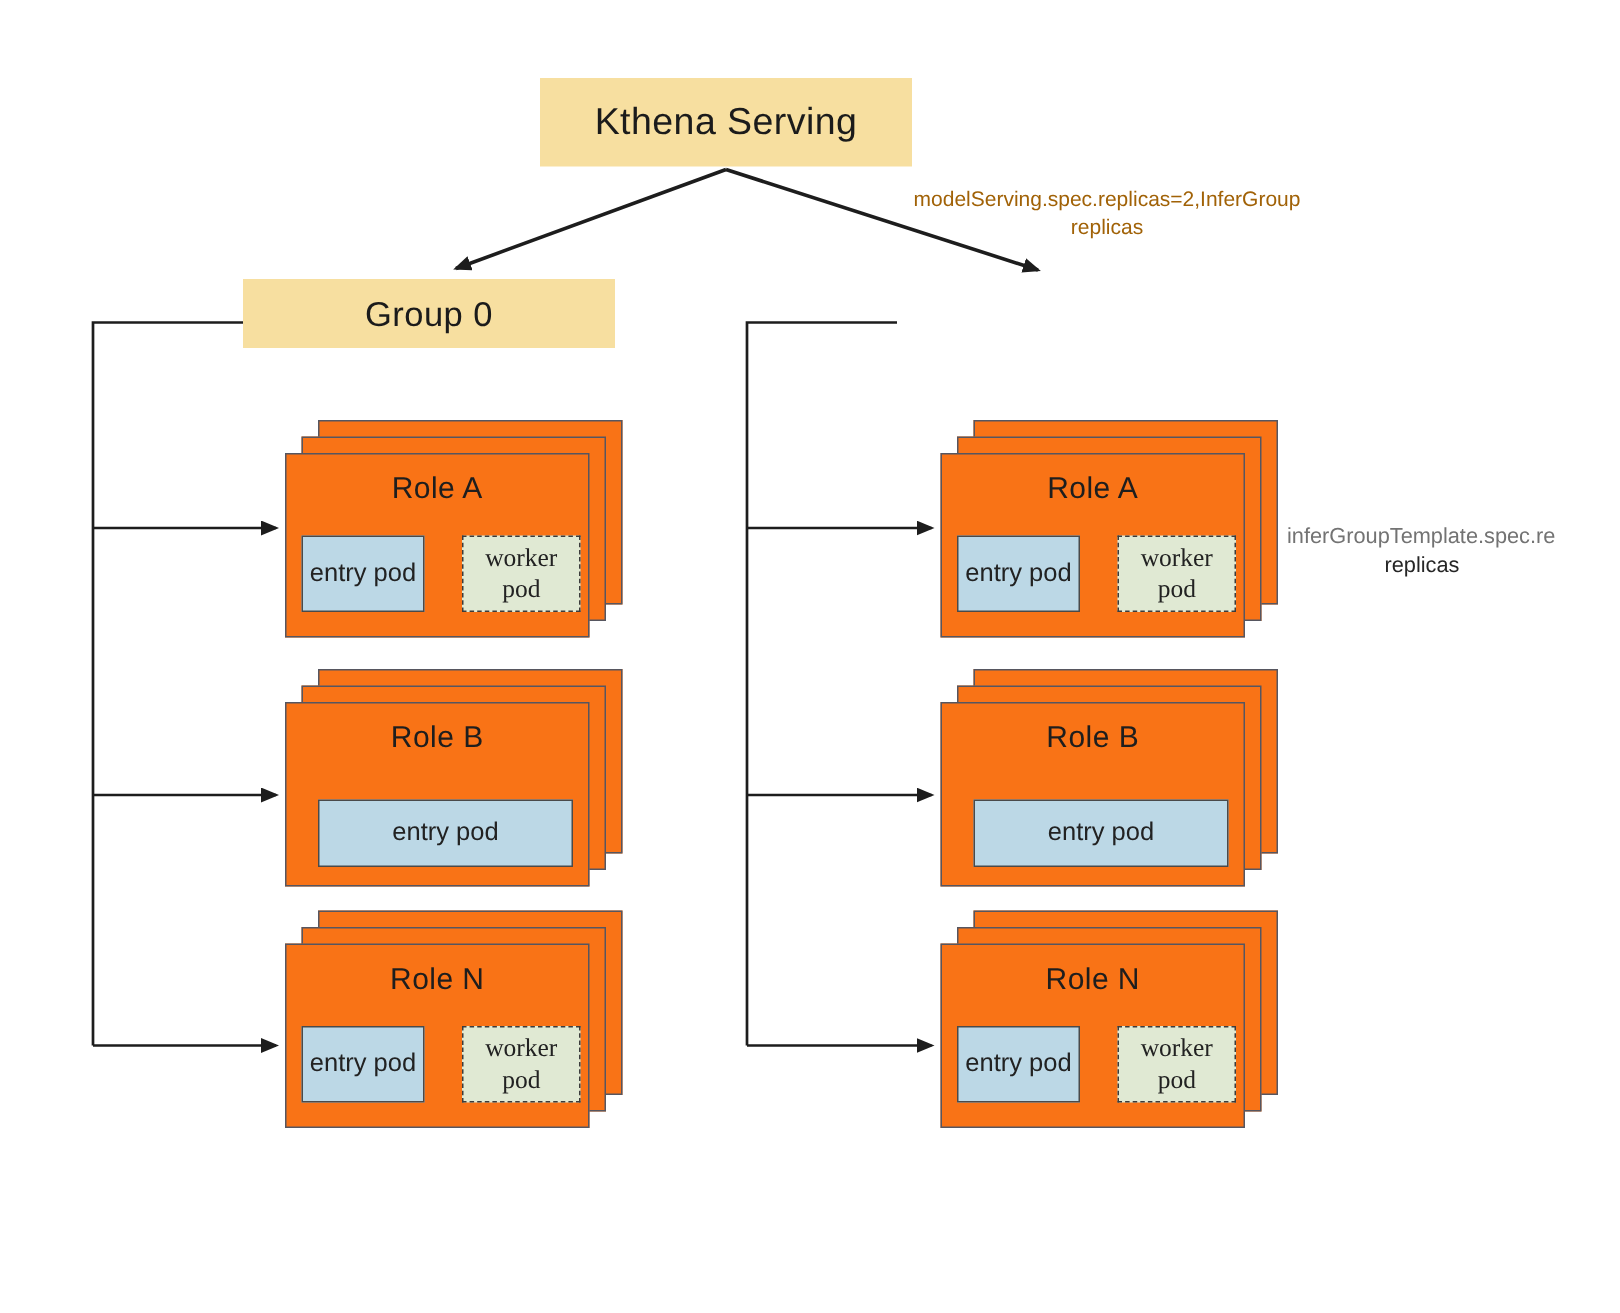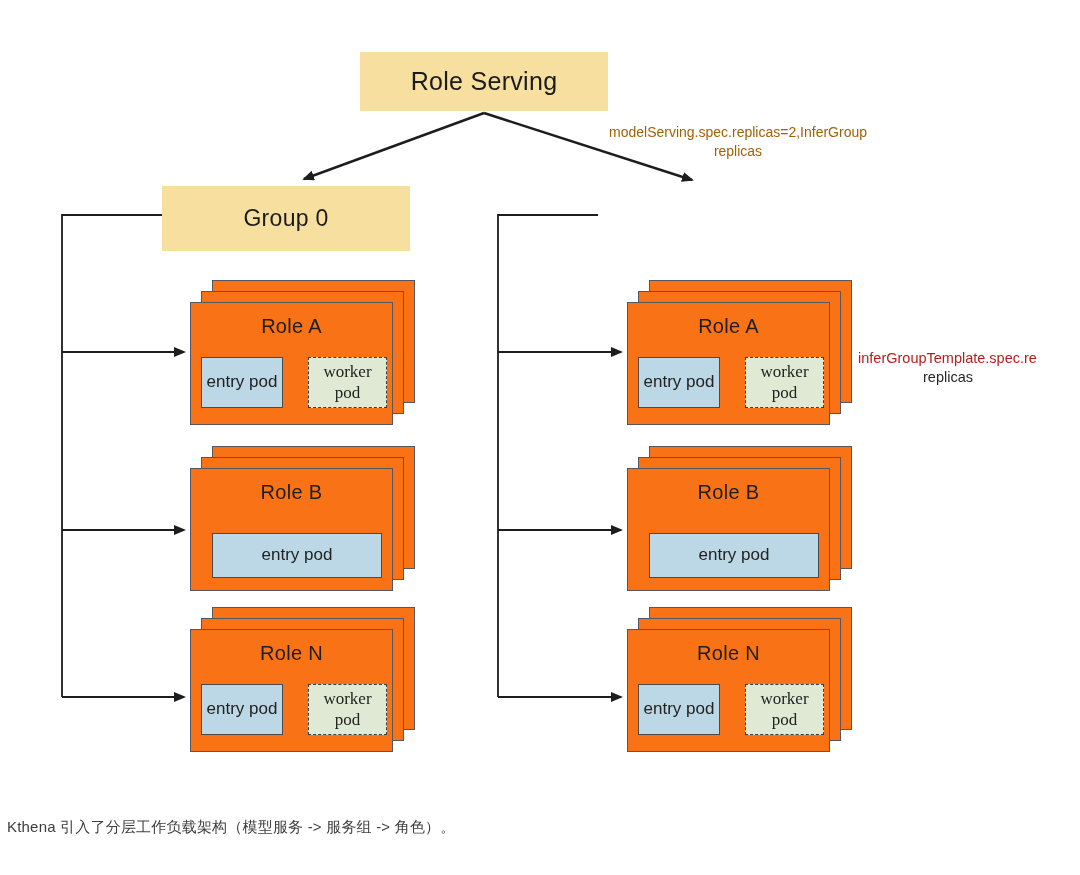--- a/index.html
+++ b/index.html
@@ -7,30 +7,30 @@
     width:1080px;height:875px;overflow:hidden;background:#ffffff;
     font-family:"Liberation Sans","DejaVu Sans",sans-serif;position:relative;
   }
   .canvas{position:absolute;inset:0;}
   svg.connectors{position:absolute;left:0;top:0;}
   .node{
     position:absolute;background:#F7DFA0;display:flex;align-items:center;justify-content:center;
     color:#1b1b1b;letter-spacing:.3px;
   }
   .node-root{left:360px;top:52px;width:248px;height:59px;font-size:25px;}
-  .node-group{top:186px;width:248px;height:65px;font-size:23px;}
+  .node-group{top:186px;width:248px;height:46px;font-size:23px;}
   .node-group0{left:162px;}
   .node-group1{left:598px;}
   .edge-label{
     position:absolute;left:588px;top:123px;width:300px;text-align:center;
     font-size:14px;line-height:19px;color:#a16207;
   }
   .role-annot-1{
     position:absolute;left:858px;top:350px;white-space:nowrap;
-    font-size:14.5px;color:#b91c1c;
+    font-size:14.5px;color:#737373;
   }
   .role-annot-2{
     position:absolute;left:858px;top:369px;width:180px;text-align:center;
     font-size:14.5px;color:#262626;
   }
   .role-stack{position:absolute;width:226px;height:146px;}
   .card{
     position:absolute;width:203px;height:123px;background:#f97316;
     border:1.5px solid #565660;box-sizing:border-box;
   }
@@ -74,21 +74,21 @@
     <path d="M62,352 L184,352" stroke="#1d1d1d" stroke-width="1.8" fill="none" marker-end="url(#arrow)"></path>
     <path d="M62,530 L184,530" stroke="#1d1d1d" stroke-width="1.8" fill="none" marker-end="url(#arrow)"></path>
     <path d="M62,697 L184,697" stroke="#1d1d1d" stroke-width="1.8" fill="none" marker-end="url(#arrow)"></path>
 
     <path d="M598,215 L498,215 L498,697" stroke="#1d1d1d" stroke-width="1.8" fill="none"></path>
     <path d="M498,352 L621,352" stroke="#1d1d1d" stroke-width="1.8" fill="none" marker-end="url(#arrow)"></path>
     <path d="M498,530 L621,530" stroke="#1d1d1d" stroke-width="1.8" fill="none" marker-end="url(#arrow)"></path>
     <path d="M498,697 L621,697" stroke="#1d1d1d" stroke-width="1.8" fill="none" marker-end="url(#arrow)"></path>
   </svg>
 
-  <div class="node node-root">Role Serving</div>
+  <div class="node node-root">Kthena Serving</div>
 
   <div class="edge-label">
     <div>modelServing.spec.replicas=2,InferGroup</div>
     <div>replicas</div>
   </div>
 
   <div class="node node-group node-group0">Group 0</div>
 
   <div class="role-annot-1">inferGroupTemplate.spec.re</div>
   <div class="role-annot-2">replicas</div>
@@ -144,15 +144,14 @@
   <div class="role-stack" style="left:627px;top:607px;">
     <div class="card layer2"></div>
     <div class="card layer1"></div>
     <div class="card front">
       <div class="role-title">Role N</div>
       <div class="pod pod-entry pod-entry-sm">entry pod</div>
       <div class="pod pod-worker pod-worker-sm">worker pod</div>
     </div>
   </div>
 
-  <div class="caption">Kthena 引入了分层工作负载架构（模型服务 -&gt; 服务组 -&gt; 角色）。</div>
 
 </div>
 
 </body></html>

